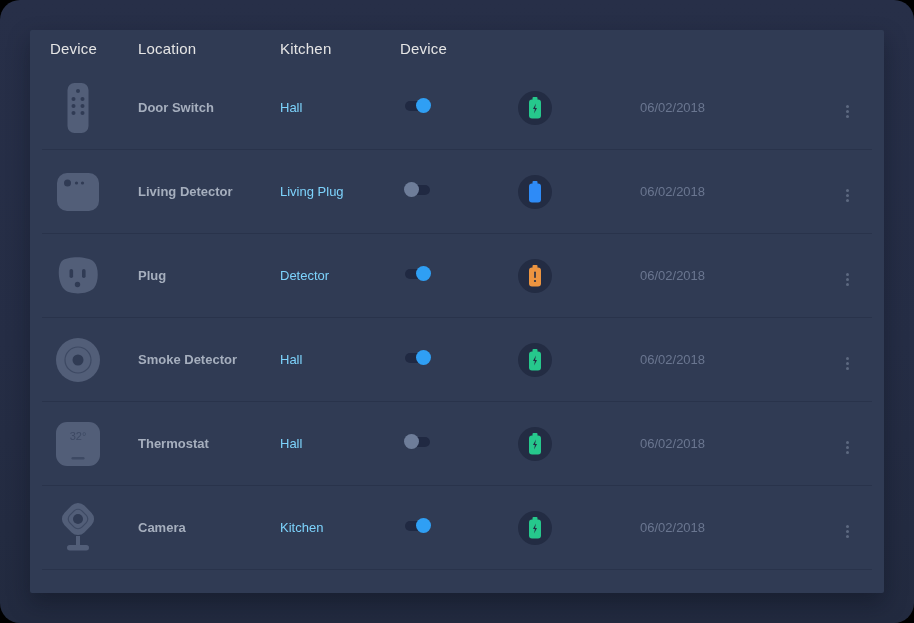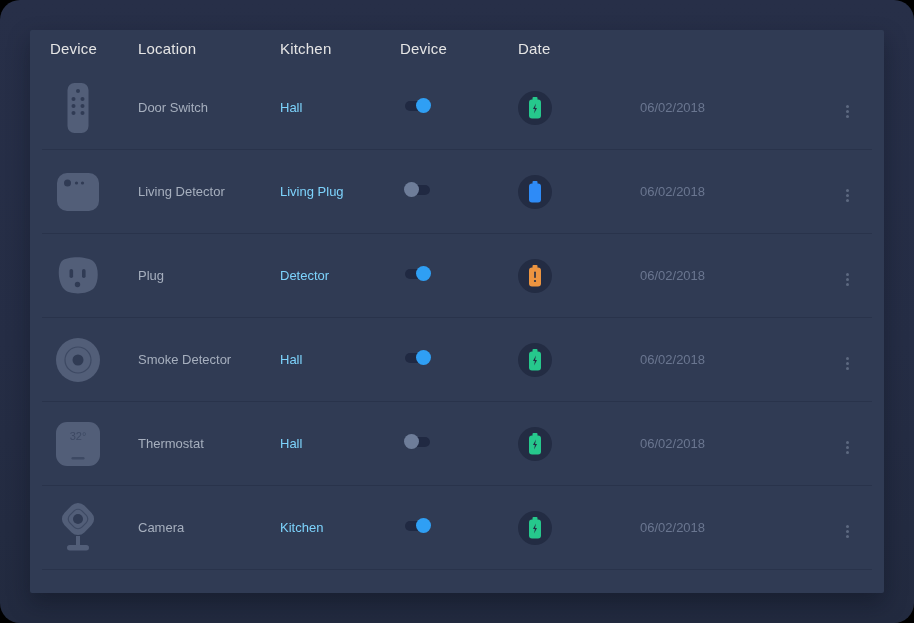--- a/index.html
+++ b/index.html
@@ -6,21 +6,21 @@
   body{width:914px;height:623px;position:relative;font-family:"Liberation Sans",sans-serif;
        -webkit-font-smoothing:antialiased;}
   .screen{position:absolute;inset:0;border-radius:20px;overflow:hidden;
           background:linear-gradient(180deg,#272f48 0%,#252d45 55%,#222a3f 100%);}
   .card{position:absolute;left:30px;top:30px;width:854px;height:563px;
         background:#303b54;border-radius:2px;box-shadow:0 10px 22px rgba(8,12,24,.38);}
   .grid-cols{display:grid;grid-template-columns:88px 142px 120px 118px 122px 1fr 28px;align-items:center;}
   .thead{height:36px;padding:0 14px 0 20px;color:#e5e5e5;font-size:15px;letter-spacing:.2px;}
   .row{height:83px;margin:0 12px;padding:0 2px 0 8px;border-bottom:1px solid #29334b;}
   .cell{min-width:0;}
-  .name{color:#a6afbe;font-size:13px;}
+  .name{color:#a6afbe;font-size:13px;font-weight:bold;}
   .loc,.date{color:#7dd3fc;font-size:13px;}
   .date{color:#6a7690;}
   .dev-icon{display:flex;align-items:center;justify-content:center;width:56px;height:64px;color:#525e78;}
   
   .toggle{position:relative;display:inline-block;width:26px;height:15px;margin-left:5px;cursor:pointer;}
   .toggle .track{position:absolute;left:0;top:3px;width:25px;height:10px;border-radius:5px;background:#202942;}
   .toggle .knob{position:absolute;top:0;width:15px;height:15px;border-radius:50%;}
   .toggle.on .knob{left:11px;background:#2f9ff4;}
   .toggle.off .knob{left:-1px;background:#6e7d99;}
   
@@ -42,21 +42,20 @@
 <body>
 
 <div class="screen">
   <div class="card">
 
     <div class="thead grid-cols">
       <div class="cell">Device</div>
       <div class="cell">Location</div>
       <div class="cell">Kitchen</div>
       <div class="cell">Device</div>
-      <div class="cell">Date</div>
       <div class="cell"></div>
     </div>
 
     <div class="row grid-cols">
       <div class="cell">
         <span class="dev-icon">
           <svg width="44" height="56" viewBox="0 0 44 56">
             <rect x="11.5" y="3" width="21" height="50" rx="7" fill="currentColor"></rect>
             <circle cx="22" cy="11" r="2" fill="#303b54"></circle>
             <circle cx="17.5" cy="19" r="2" fill="#303b54"></circle>

